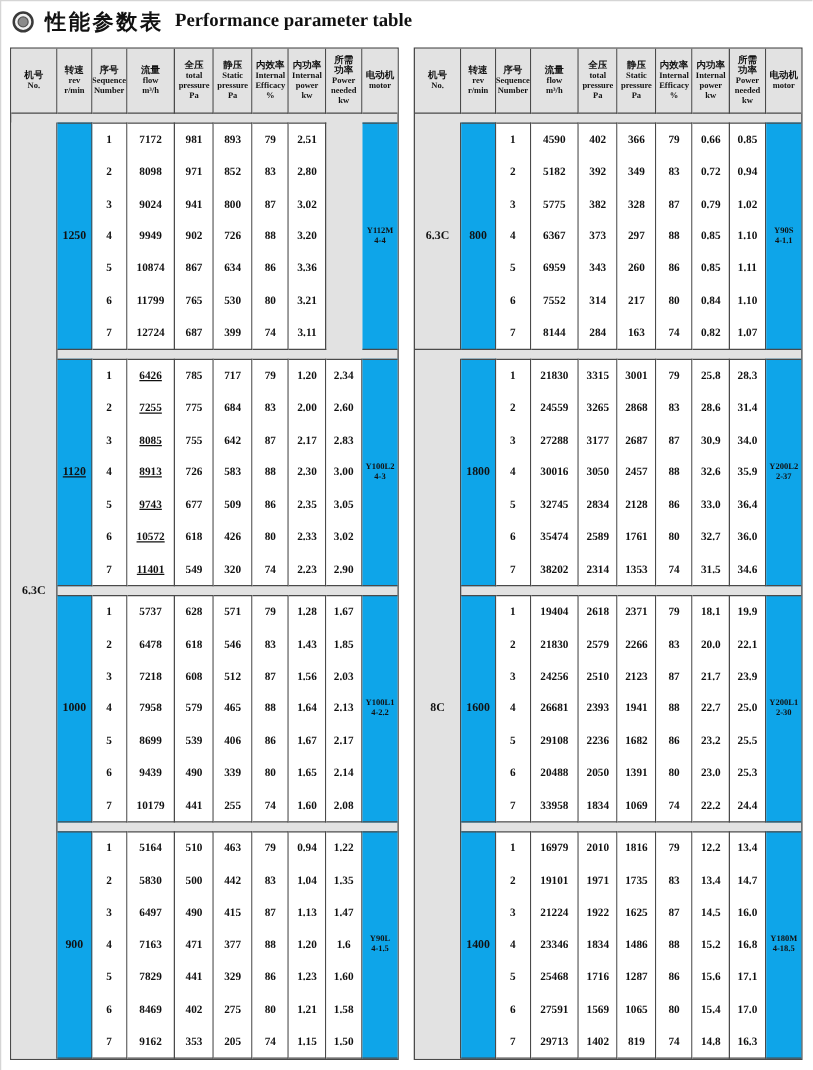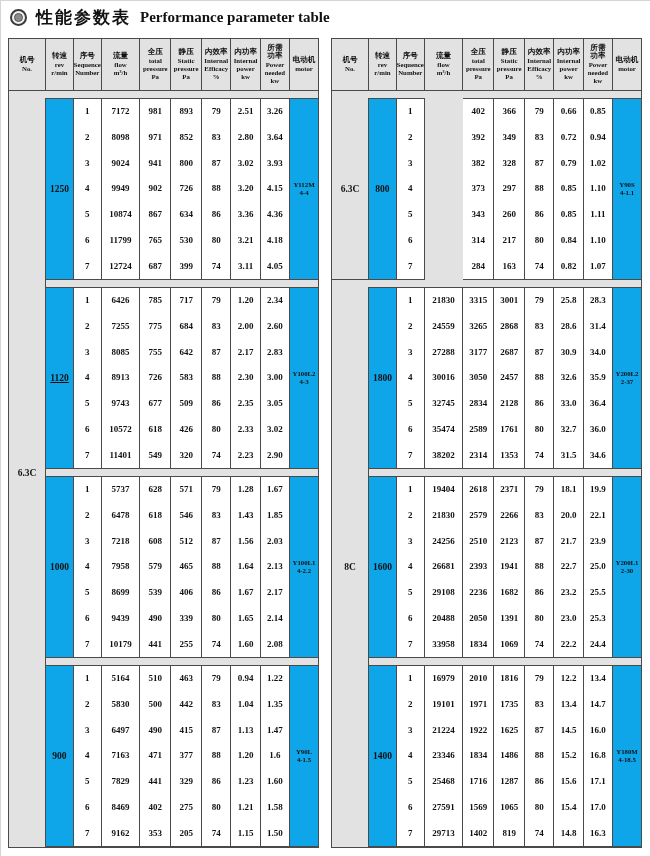--- a/index.html
+++ b/index.html
@@ -199,44 +199,35 @@
       </div>
       <div class="dcol" style="grid-area: 2 / 8;">
         <div class="dval">2.51</div>
         <div class="dval">2.80</div>
         <div class="dval">3.02</div>
         <div class="dval">3.20</div>
         <div class="dval">3.36</div>
         <div class="dval">3.21</div>
         <div class="dval">3.11</div>
       </div>
-      <div class="dcol" style="grid-area: 2 / 9;">
-        <div class="dval">3.26</div>
-        <div class="dval">3.64</div>
-        <div class="dval">3.93</div>
-        <div class="dval">4.15</div>
-        <div class="dval">4.36</div>
-        <div class="dval">4.18</div>
-        <div class="dval">4.05</div>
-      </div>
       <div class="vcell motor cend" style="grid-area: 2 / 10;">
         <div class="hl" style="font-size: 6.8px; font-weight: bold;">Y112M</div>
         <div class="hl" style="font-size: 6.8px; font-weight: bold;">4-4</div>
       </div>
       <div class="vcell speed" style="grid-area: 3 / 2; text-decoration: underline;">1120</div>
       <div class="dcol" style="grid-area: 3 / 3;">
         <div class="dval">1</div>
         <div class="dval">2</div>
         <div class="dval">3</div>
         <div class="dval">4</div>
         <div class="dval">5</div>
         <div class="dval">6</div>
         <div class="dval">7</div>
       </div>
-      <div class="dcol" style="grid-area: 3 / 4;">
+      <div class="dcol" style="grid-area: 3 / 4; text-decoration: underline;">
         <div class="dval">6426</div>
         <div class="dval">7255</div>
         <div class="dval">8085</div>
         <div class="dval">8913</div>
         <div class="dval">9743</div>
         <div class="dval">10572</div>
         <div class="dval">11401</div>
       </div>
       <div class="dcol" style="grid-area: 3 / 5; align-items: center;">
         <div class="dval">785</div>
@@ -484,20 +475,29 @@
       <div class="vcell speed" style="grid-area: 2 / 2;">800</div>
       <div class="dcol" style="grid-area: 2 / 3;">
         <div class="dval">1</div>
         <div class="dval">2</div>
         <div class="dval">3</div>
         <div class="dval">4</div>
         <div class="dval">5</div>
         <div class="dval">6</div>
         <div class="dval">7</div>
       </div>
+      <div class="dcol" style="grid-area: 2 / 4;">
+        <div class="dval">4590</div>
+        <div class="dval">5182</div>
+        <div class="dval">5775</div>
+        <div class="dval">6367</div>
+        <div class="dval">6959</div>
+        <div class="dval">7552</div>
+        <div class="dval">8144</div>
+      </div>
       <div class="dcol" style="grid-area: 2 / 5;">
         <div class="dval">402</div>
         <div class="dval">392</div>
         <div class="dval">382</div>
         <div class="dval">373</div>
         <div class="dval">343</div>
         <div class="dval">314</div>
         <div class="dval">284</div>
       </div>
       <div class="dcol" style="grid-area: 2 / 6;">

